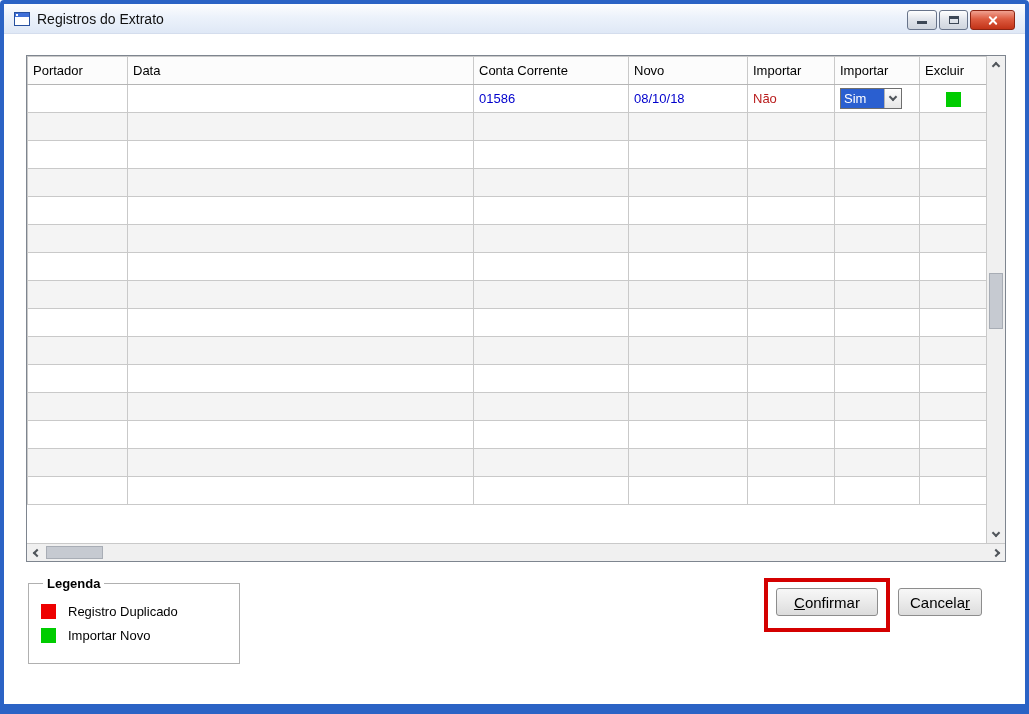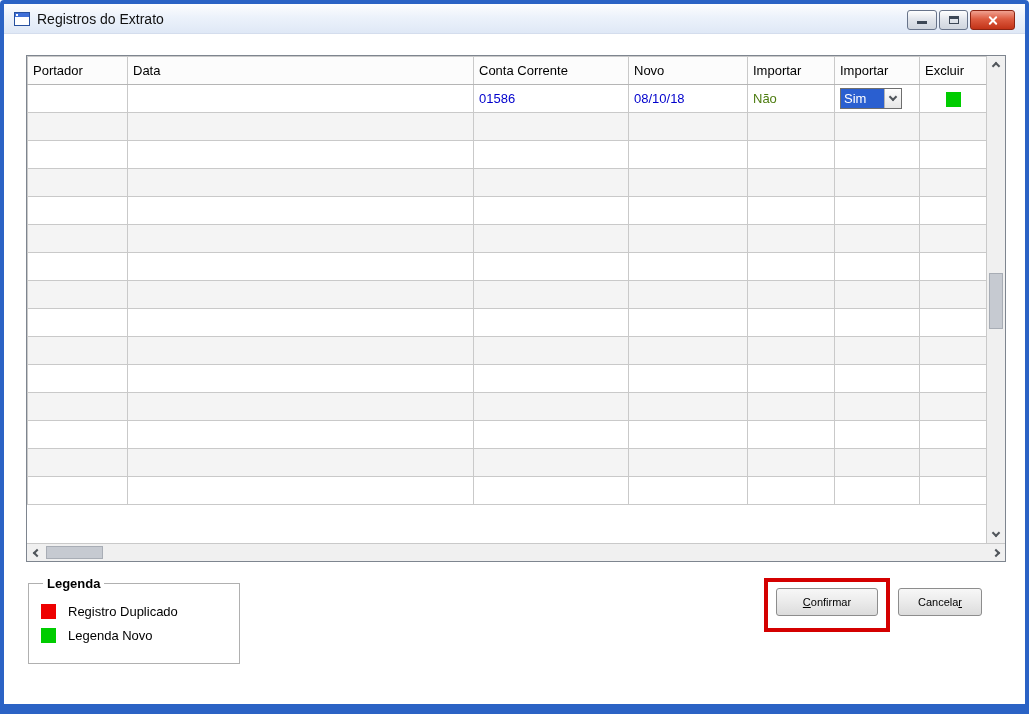--- a/index.html
+++ b/index.html
@@ -53,21 +53,21 @@
 
   table.grid { border-collapse:collapse; table-layout:fixed; width:959px; font-size:13px; }
   table.grid th, table.grid td { border:1px solid #c9c9c9; overflow:hidden; white-space:nowrap; }
   table.grid th {
     height:28px; padding:0 5px; text-align:left; font-weight:normal; color:#000;
     background:#fcfcfc; border-bottom-color:#b5b5b5;
   }
   table.grid td { height:28px; padding:0 5px; vertical-align:middle; }
   tbody tr:nth-child(even) td { background:#f4f4f4; }
   .c-blue { color:#0000cc; }
-  .c-gray { color:#4d7c0f; }
+  .c-gray { color:#b91c1c; }
   td.cell-combo { padding:0 2px; }
   td.cell-status { text-align:center; padding:0; }
   .status-sq { display:inline-block; width:15px; height:15px; vertical-align:middle; }
 
   
   .combo { display:flex; width:62px; height:21px; border:1px solid #6e6e6e; background:#fff; }
   .combo-text { flex:1; color:#fff; font-size:13px; padding:2px 3px; overflow:hidden; }
   .combo-btn { width:17px; display:flex; align-items:center; justify-content:center;
     background:linear-gradient(#fefefe, #e6e6e6); border-left:1px solid #b5b5b5; }
 
@@ -100,21 +100,21 @@
     border:1px solid #b0b0b0; background:#fff; padding:4px 0 0 12px;
   }
   fieldset.legend-box > legend { font-size:13px; font-weight:bold; color:#000; padding:0 4px; margin-left:2px;margin-top:16px; }
   .legend-item { display:flex; align-items:center; gap:12px; margin-top:9px; }
   .legend-sq { width:15px; height:15px; display:inline-block; }
   .legend-label { font-size:13px; color:#000; }
 
   
   .btn {
     position:absolute; display:flex; align-items:center; justify-content:center;
-    font-size:11px; color:#000; border:1px solid #8d8d8d; border-radius:3px;
+    font-size:15px; color:#000; border:1px solid #8d8d8d; border-radius:3px;
     background:linear-gradient(#f7f7f7, #ececec 45%, #dcdcdc); cursor:default;
   }
   .btn-confirm { left:772px; top:584px; width:102px; height:28px; }
   .btn-cancel  { left:894px; top:584px; width:84px; height:28px; }
   .mn { text-decoration:underline; }
 
   .annotation {
     position:absolute; left:760px; top:574px; width:126px; height:54px;
     border:4px solid #d40000; pointer-events:none;
   }
@@ -344,21 +344,21 @@
   </div>
 
   <fieldset class="legend-box">
     <legend>Legenda</legend>
     <div class="legend-item">
       <span class="legend-sq" style="background: rgb(238, 0, 0);"></span>
       <span class="legend-label">Registro Duplicado</span>
     </div>
     <div class="legend-item">
       <span class="legend-sq" style="background: rgb(0, 204, 0);"></span>
-      <span class="legend-label">Legenda Novo</span>
+      <span class="legend-label">Importar Novo</span>
     </div>
   </fieldset>
 
   <button class="btn btn-confirm">
     <span><span class="mn">C</span><span>onfirmar</span></span>
   </button>
   <button class="btn btn-cancel">
     <span><span>Cancela</span><span class="mn">r</span><span></span></span>
   </button>
 

